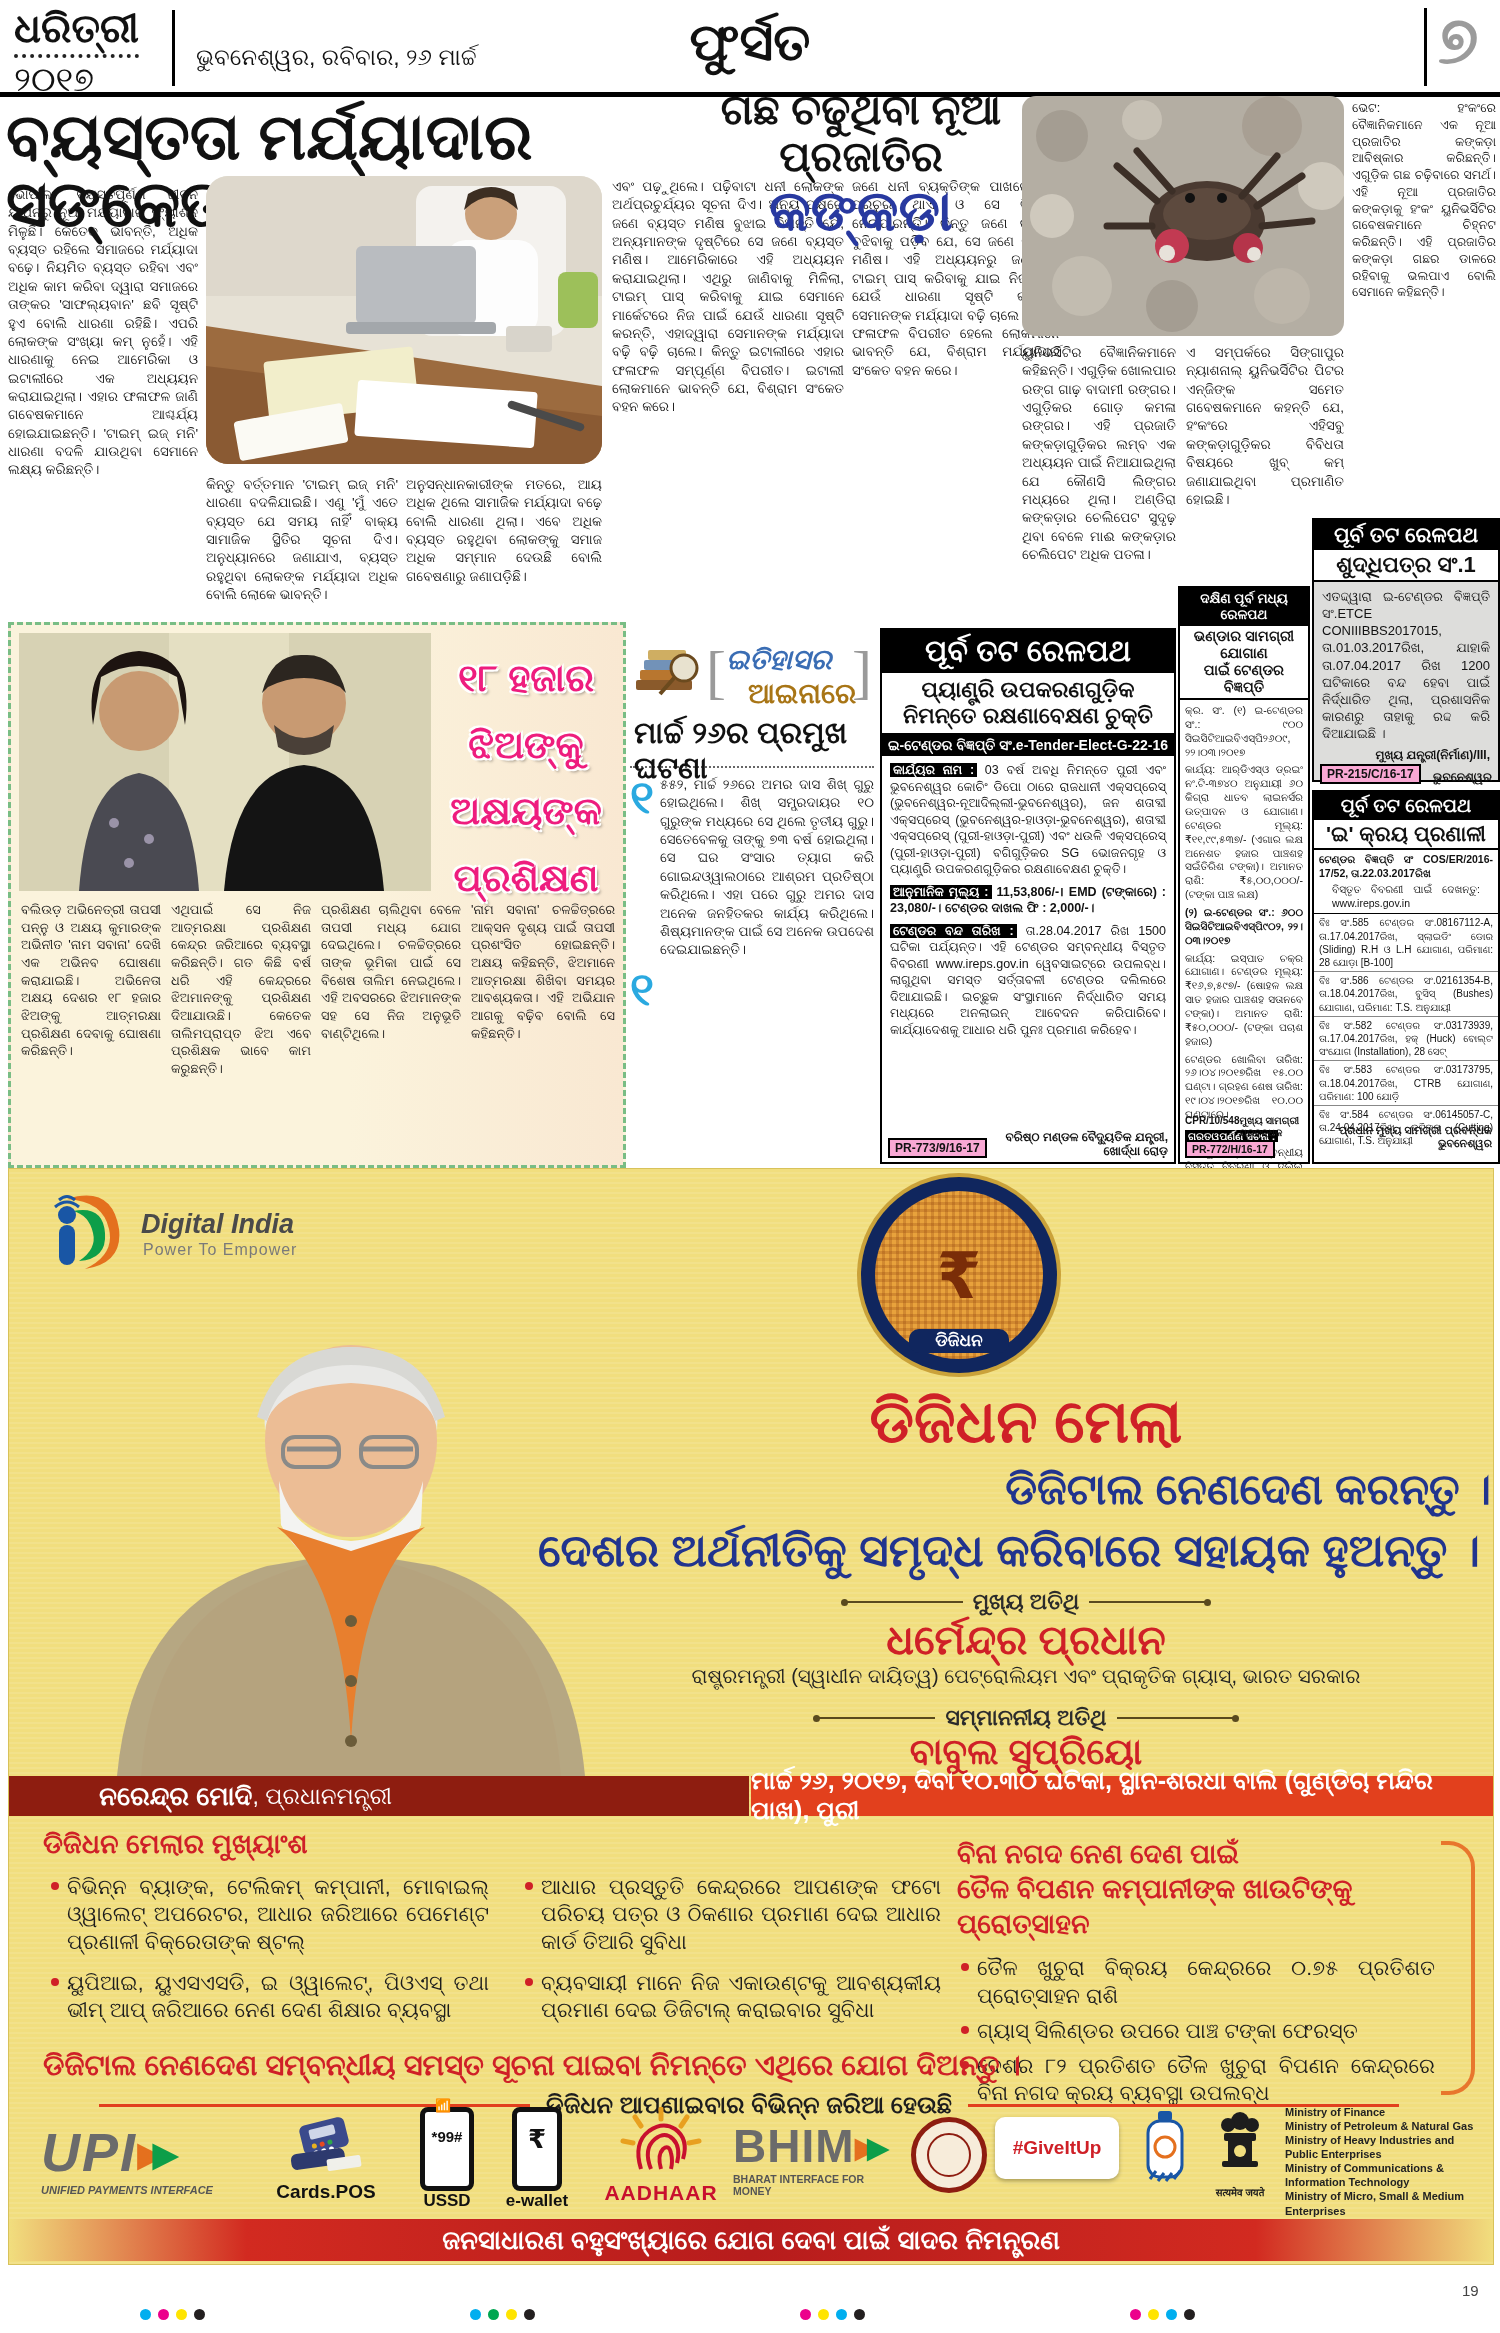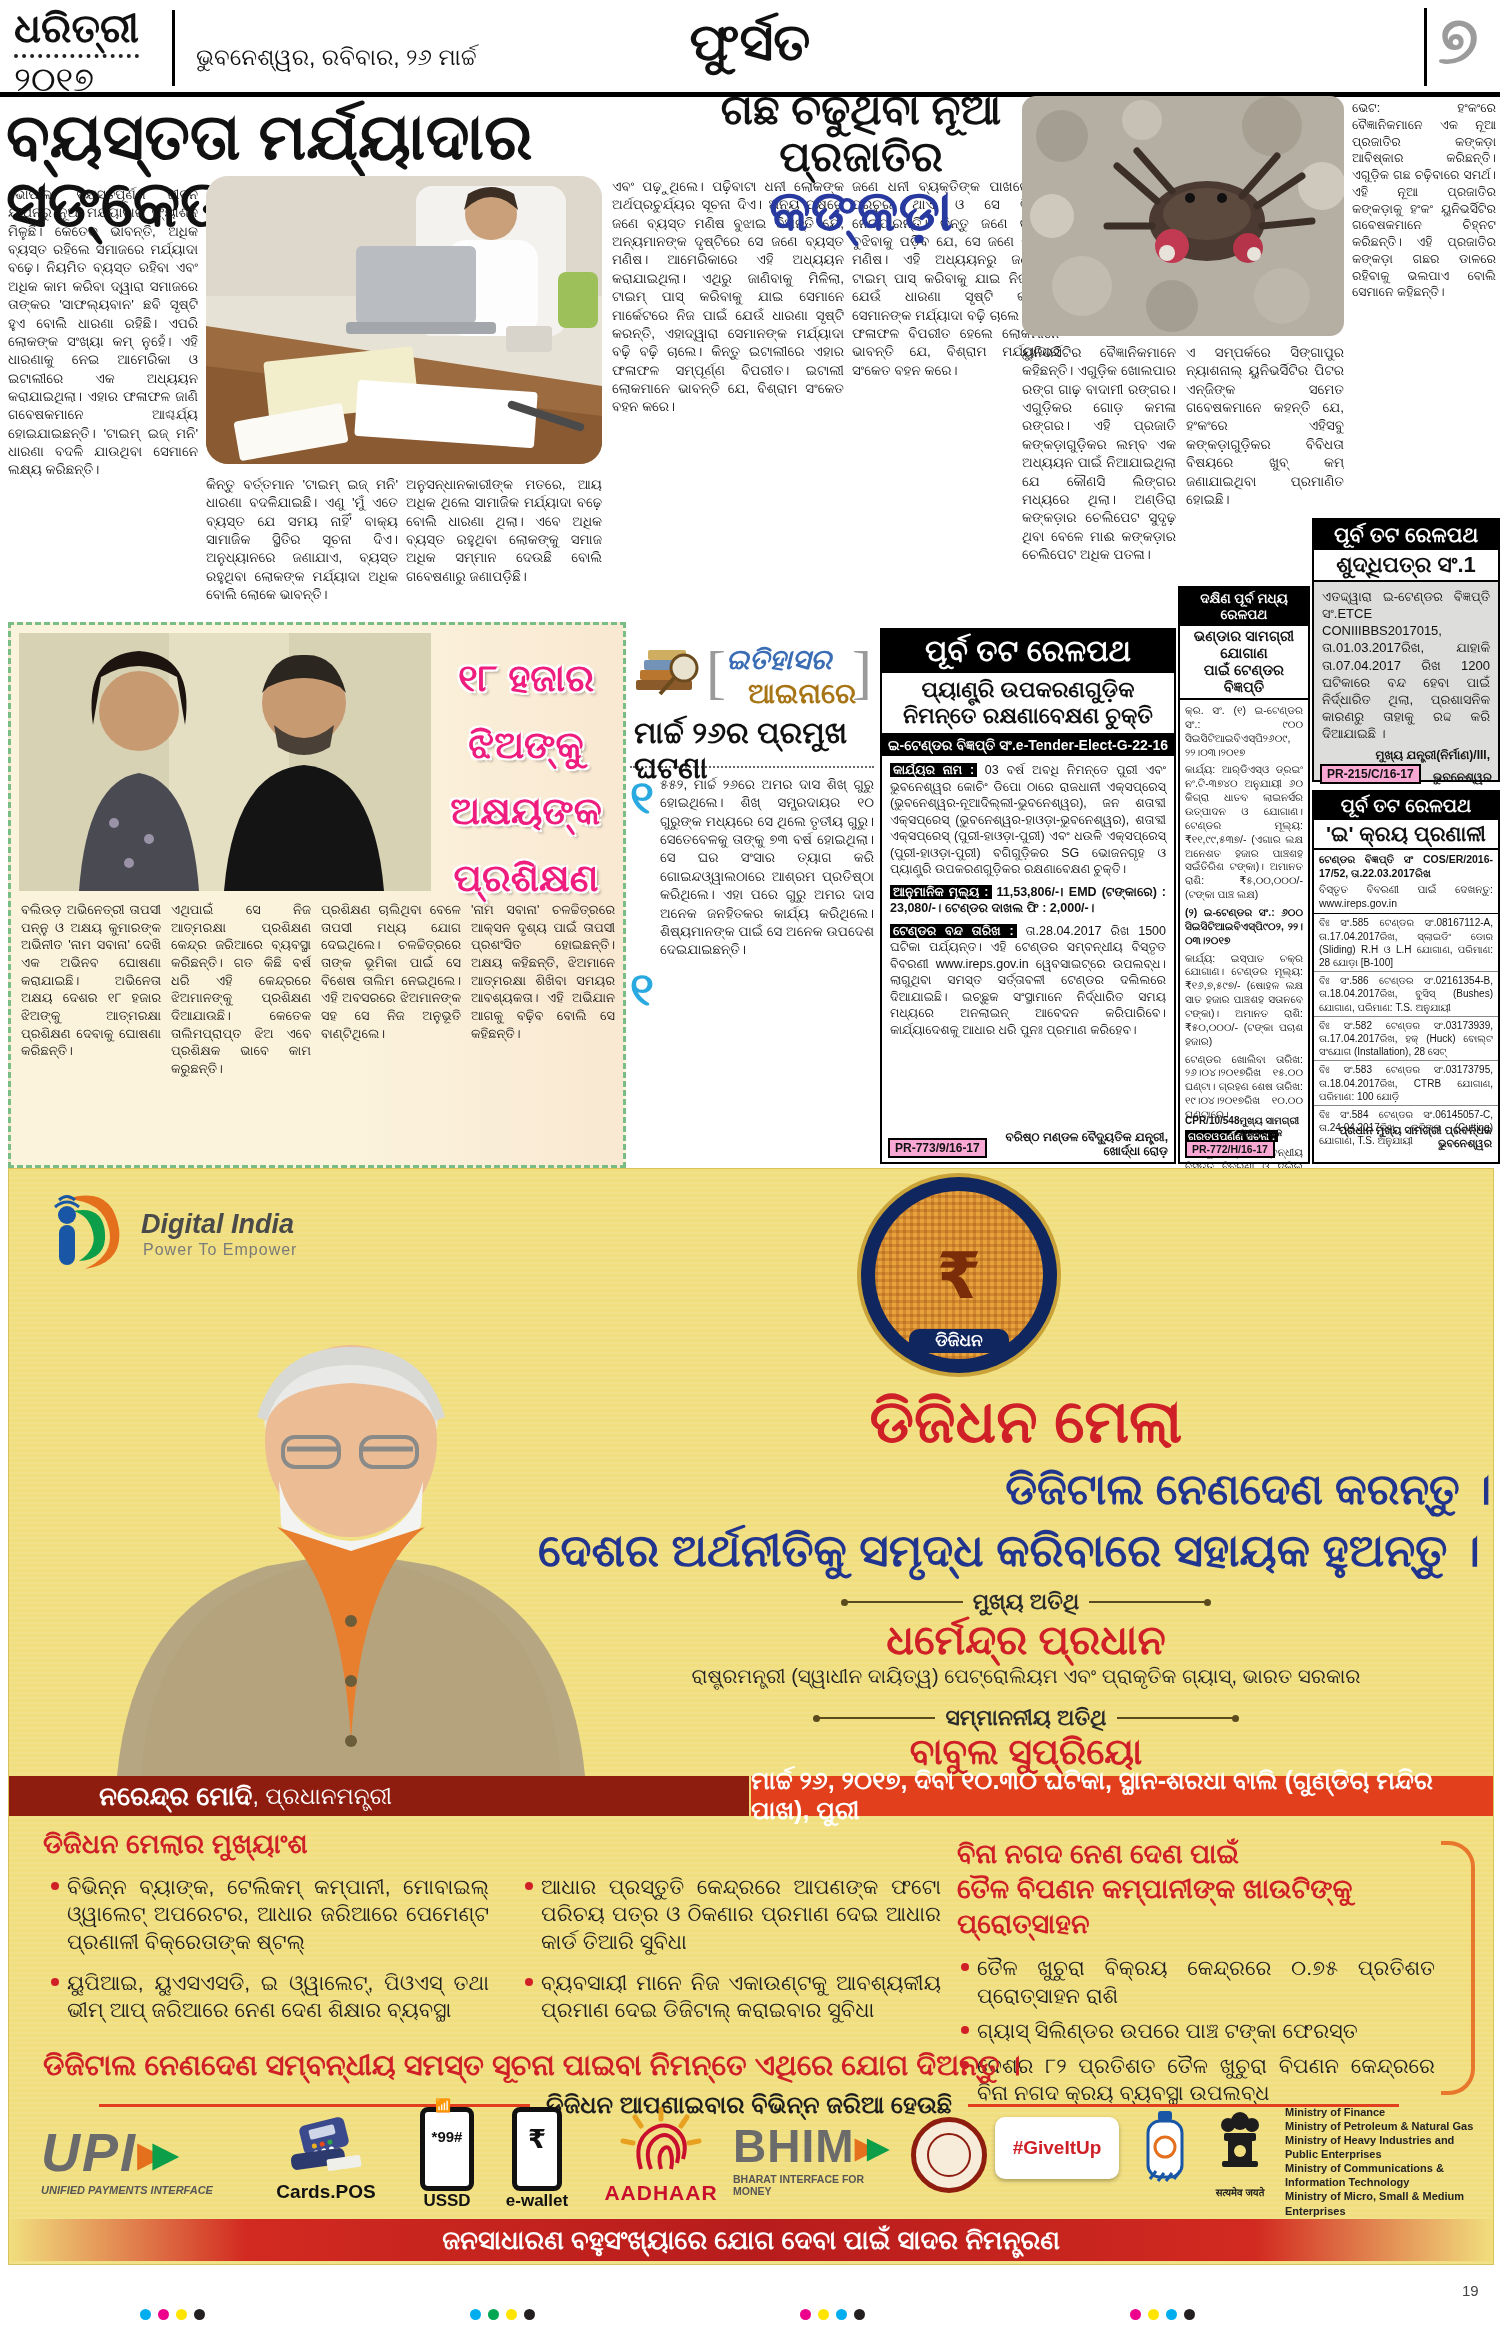--- a/index.html
+++ b/index.html
@@ -215,21 +215,21 @@
         <span>ମୁଖ୍ୟ ସାମଗ୍ରୀ ପ୍ରବନ୍ଧକ</span>
       </div>
       <span class="prbox" style="font-size:10.5px;">PR-772/H/16-17</span>
     </div>
   </div>
 
   <div class="abs tenderbox" style="left:1312px;top:790px;width:184px;height:370px;">
     <div class="bar" style="font-size:19px;padding:3px 0;">ପୂର୍ବ ତଟ ରେଳପଥ</div>
     <div style="font-size:21px;font-weight:bold;text-align:center;border-bottom:2px solid #000;padding:2px 0;">'ଇ' କ୍ରୟ ପ୍ରଣାଳୀ</div>
     <div class="tbody" style="font-size:10.5px;padding:3px 5px 2px;font-weight:bold;">ଟେଣ୍ଡର ବିଜ୍ଞପ୍ତି ସଂ COS/ER/2016-17/52, ତା.22.03.2017ରିଖ</div>
-    <div class="tbody" style="font-size:10.5px;padding:0 5px 3px;border-bottom:1px solid #000;">ବିସ୍ତୃତ ବିବରଣୀ ପାଇଁ ଦେଖନ୍ତୁ: www.ireps.gov.in</div>
+    <div class="tbody" style="font-size:10.5px;padding:0 18px 3px;border-bottom:1px solid #000;">ବିସ୍ତୃତ ବିବରଣୀ ପାଇଁ ଦେଖନ୍ତୁ: www.ireps.gov.in</div>
     <div class="tbody" style="font-size:10px;padding:2px 5px;border-bottom:1px solid #888;">ବିଃ ସଂ.585 ଟେଣ୍ଡର ସଂ.08167112-A, ତା.17.04.2017ରିଖ, ସ୍ଲାଇଡିଂ ଡୋର (Sliding) R.H ଓ L.H ଯୋଗାଣ, ପରିମାଣ: 28 ଯୋଡ଼ା [B-100]</div>
     <div class="tbody" style="font-size:10px;padding:2px 5px;border-bottom:1px solid #888;">ବିଃ ସଂ.586 ଟେଣ୍ଡର ସଂ.02161354-B, ତା.18.04.2017ରିଖ, ବୁସିସ୍ (Bushes) ଯୋଗାଣ, ପରିମାଣ: T.S. ଅନୁଯାୟୀ</div>
     <div class="tbody" style="font-size:10px;padding:2px 5px;border-bottom:1px solid #888;">ବିଃ ସଂ.582 ଟେଣ୍ଡର ସଂ.03173939, ତା.17.04.2017ରିଖ, ହକ୍ (Huck) ବୋଲ୍ଟ ସଂଯୋଗ (Installation), 28 ସେଟ୍</div>
     <div class="tbody" style="font-size:10px;padding:2px 5px;border-bottom:1px solid #888;">ବିଃ ସଂ.583 ଟେଣ୍ଡର ସଂ.03173795, ତା.18.04.2017ରିଖ, CTRB ଯୋଗାଣ, ପରିମାଣ: 100 ଯୋଡ଼ି</div>
     <div class="tbody" style="font-size:10px;padding:2px 5px;">ବିଃ ସଂ.584 ଟେଣ୍ଡର ସଂ.06145057-C, ତା.24.04.2017ରିଖ, କଟିଙ୍ଗ (Cutting) ଯୋଗାଣ, T.S. ଅନୁଯାୟୀ</div>
     <div style="position:absolute;right:6px;bottom:12px;text-align:right;font-size:11px;font-weight:bold;">
       <div>ପ୍ରଧାନ ମୁଖ୍ୟ ସାମଗ୍ରୀ ପ୍ରବନ୍ଧକ</div>
       <div>ଭୁବନେଶ୍ୱର</div>
     </div>
   </div>

